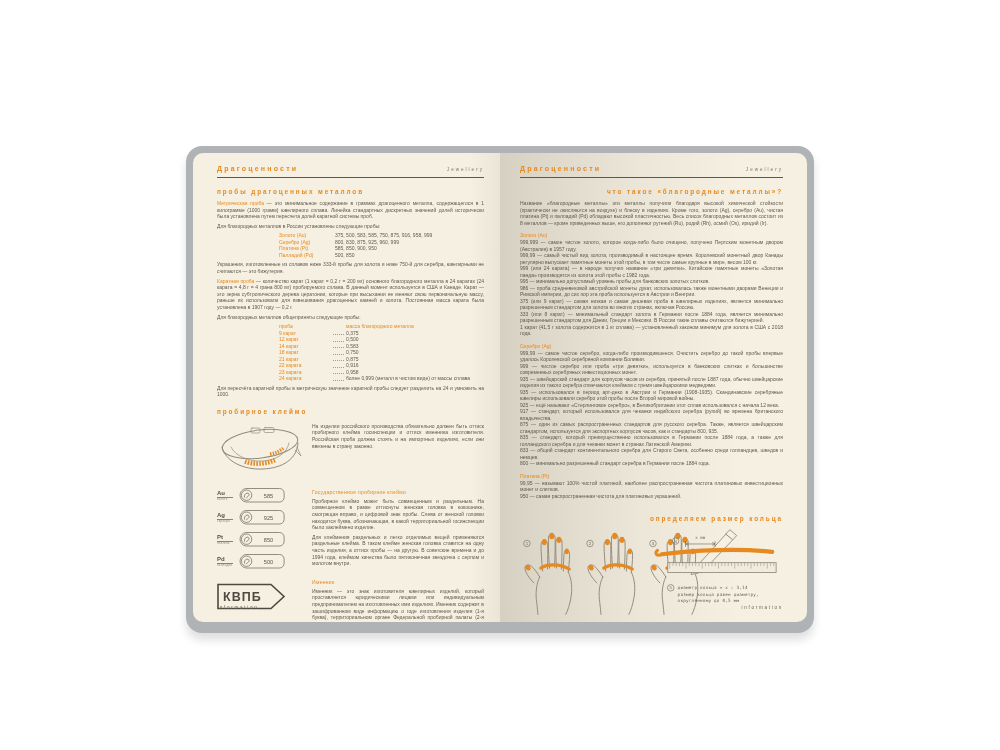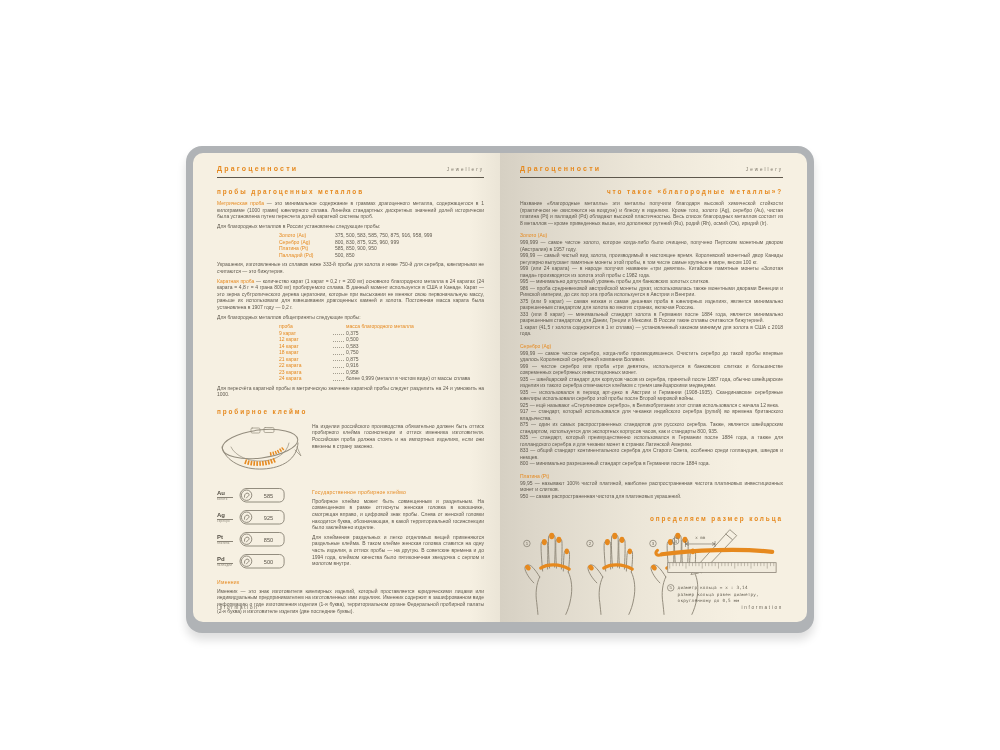--- a/index.html
+++ b/index.html
@@ -219,20 +219,26 @@
                 </svg>
               </div>
             </div>
           <div class="col-txt">
             <h3>Государственное пробирное клеймо</h3>
             <p class="just">Пробирное клеймо может быть совмещенным и раздельным. На совмещенном в рамке оттиснуты женская головка в кокошнике, смотрящая вправо, и цифровой знак пробы. Слева от женской головки находится буква, обозначающая, в какой территориальной госинспекции было заклеймено изделие.</p>
             <p class="just">Для клеймения раздельных и легко отделимых вещей применяются раздельные клейма. В таком клейме женская головка ставится на одну часть изделия, а оттиск пробы — на другую. В советские времена и до 1994 года, клеймом качества было пятиконечная звездочка с серпом и молотом внутри.</p>
           </div>
         </div>
         <div class="cols">
+          <div class="col-ill">
+            <svg class="kvpb" width="70" height="27" viewBox="0 0 70 27">
+              <polygon class="kv-poly" points="1,1.5 54,1.5 67,13.5 54,25.5 1,25.5"></polygon>
+              <text class="kv-text" x="6" y="18">КВПБ</text>
+            </svg>
+          </div>
           <div class="col-txt">
             <h3>Именник</h3>
             <p class="just">Именник — это знак изготовителя ювелирных изделий, который проставляется юридическими лицами или индивидуальным предпринимателем на изготовленных ими изделиях. Именник содержит в зашифрованном виде информацию о годе изготовления изделия (1-я буква), территориальном органе Федеральной пробирной палаты (2-я буква) и изготовителе изделия (две последние буквы).</p>
 
           </div>
         </div>
 
         <div class="pg-footer fl">information</div>
       </div>
     </div>

